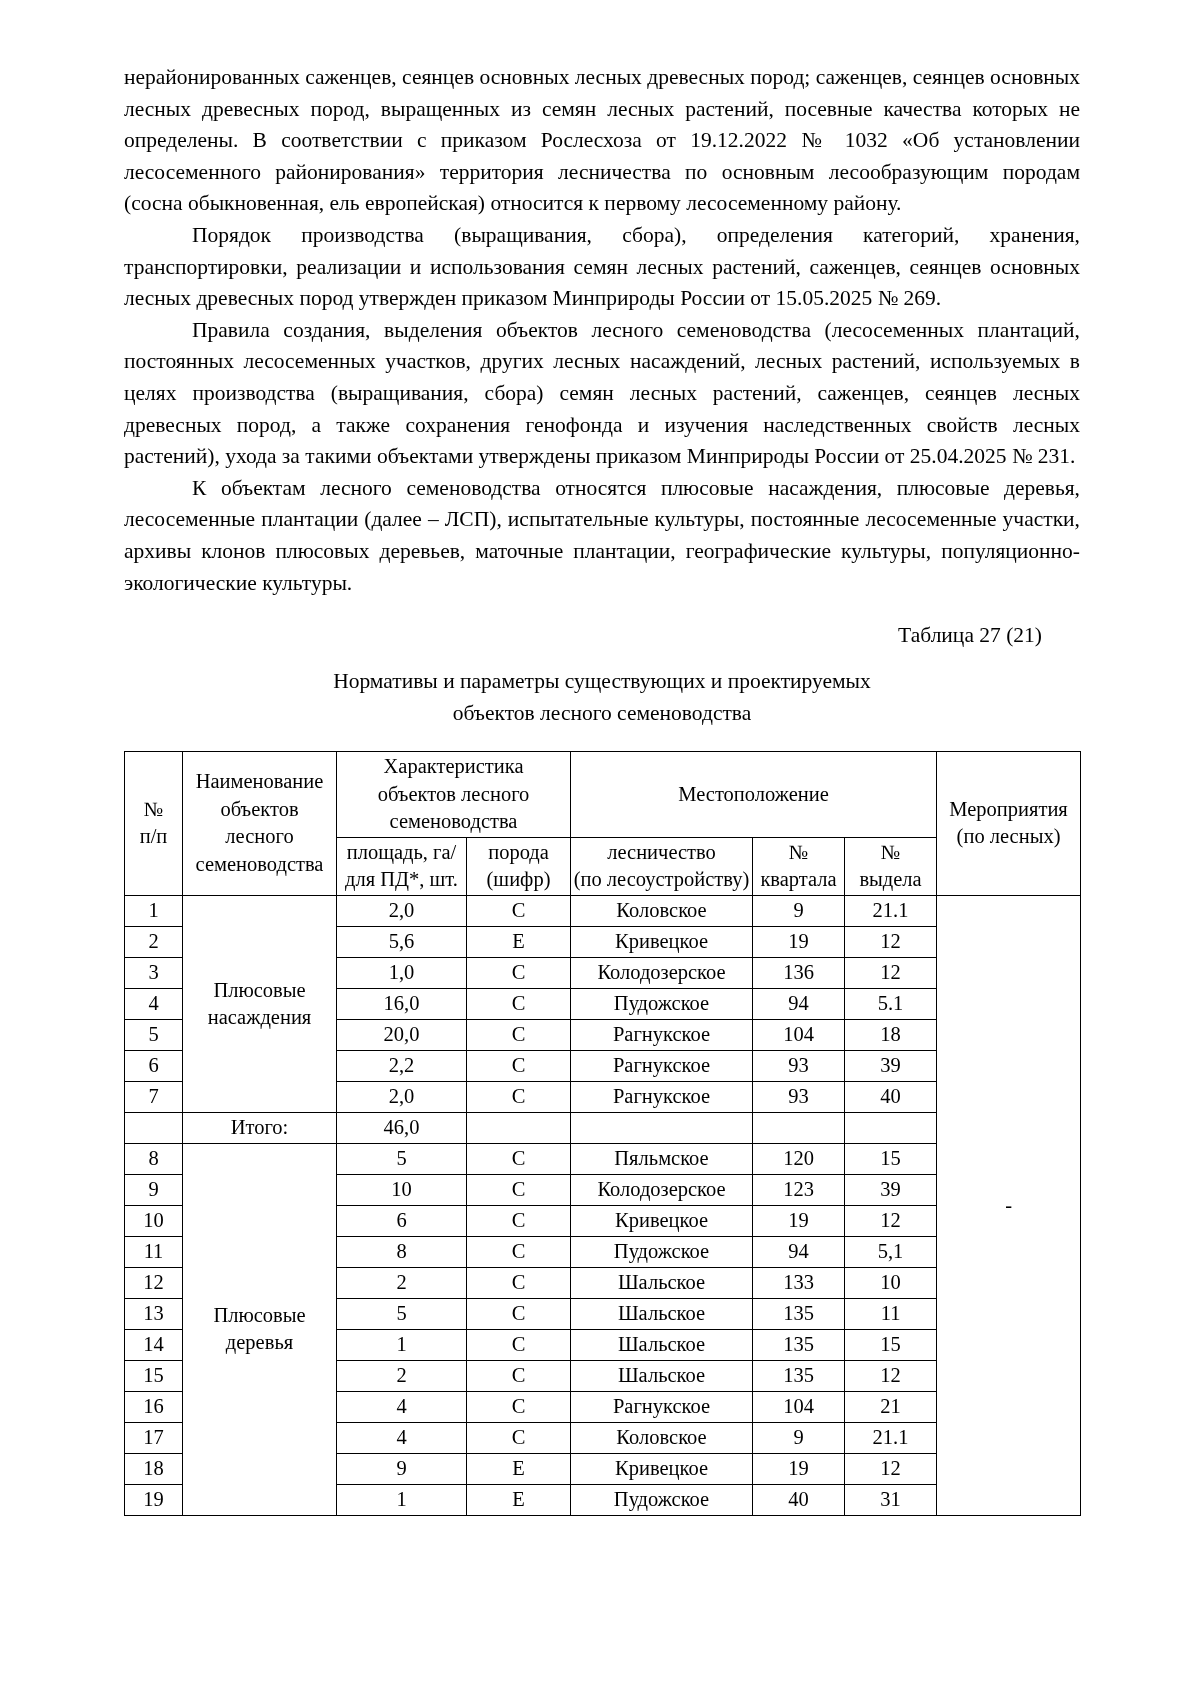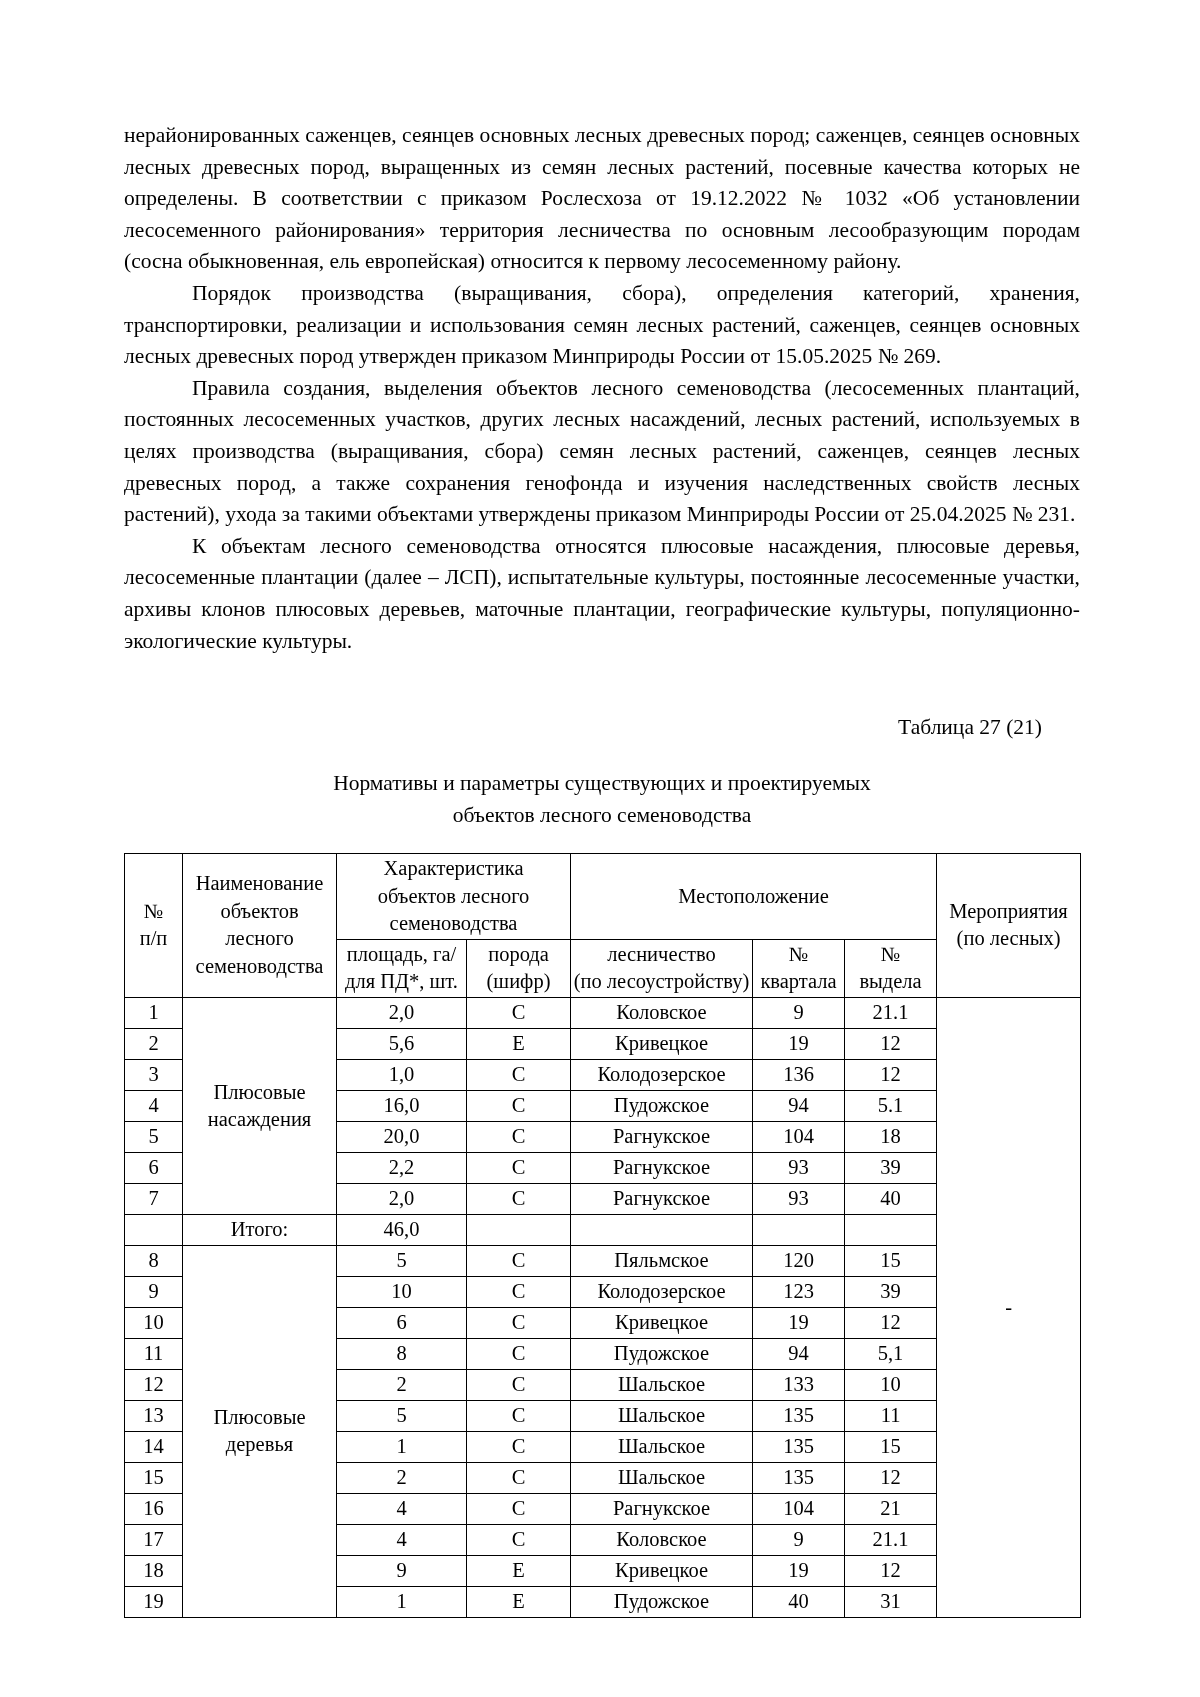--- a/index.html
+++ b/index.html
@@ -13,46 +13,46 @@
     height: 1697px;
     font-family: "Liberation Serif", "DejaVu Serif", serif;
     color: #000000;
     -webkit-font-smoothing: antialiased;
   }
   .page {
     position: relative;
     width: 1200px;
     height: 1697px;
     box-sizing: border-box;
-    padding: 120px 120px 60px 124px;
+    padding: 62px 120px 60px 124px;
   }
   .body-text {
     font-size: 21.5px;
     line-height: 31.6px;
     text-align: justify;
     text-justify: inter-word;
     margin: 0;
   }
   .body-text p {
     margin: 0;
     text-indent: 68px;
     text-align: justify;
   }
   .body-text p.no-indent {
     text-indent: 0;
   }
   
   .table-number {
-    margin-top: 58px;
+    margin-top: 24px;
     font-size: 21.5px;
     text-align: right;
     padding-right: 38px;
   }
   .table-title {
-    margin-top: 28px;
+    margin-top: 18px;
     font-size: 21.5px;
     line-height: 31.5px;
     text-align: center;
   }
   
   table.seed-table {
     margin-top: 22px;
     border-collapse: collapse;
     width: 833px;
     table-layout: fixed;

